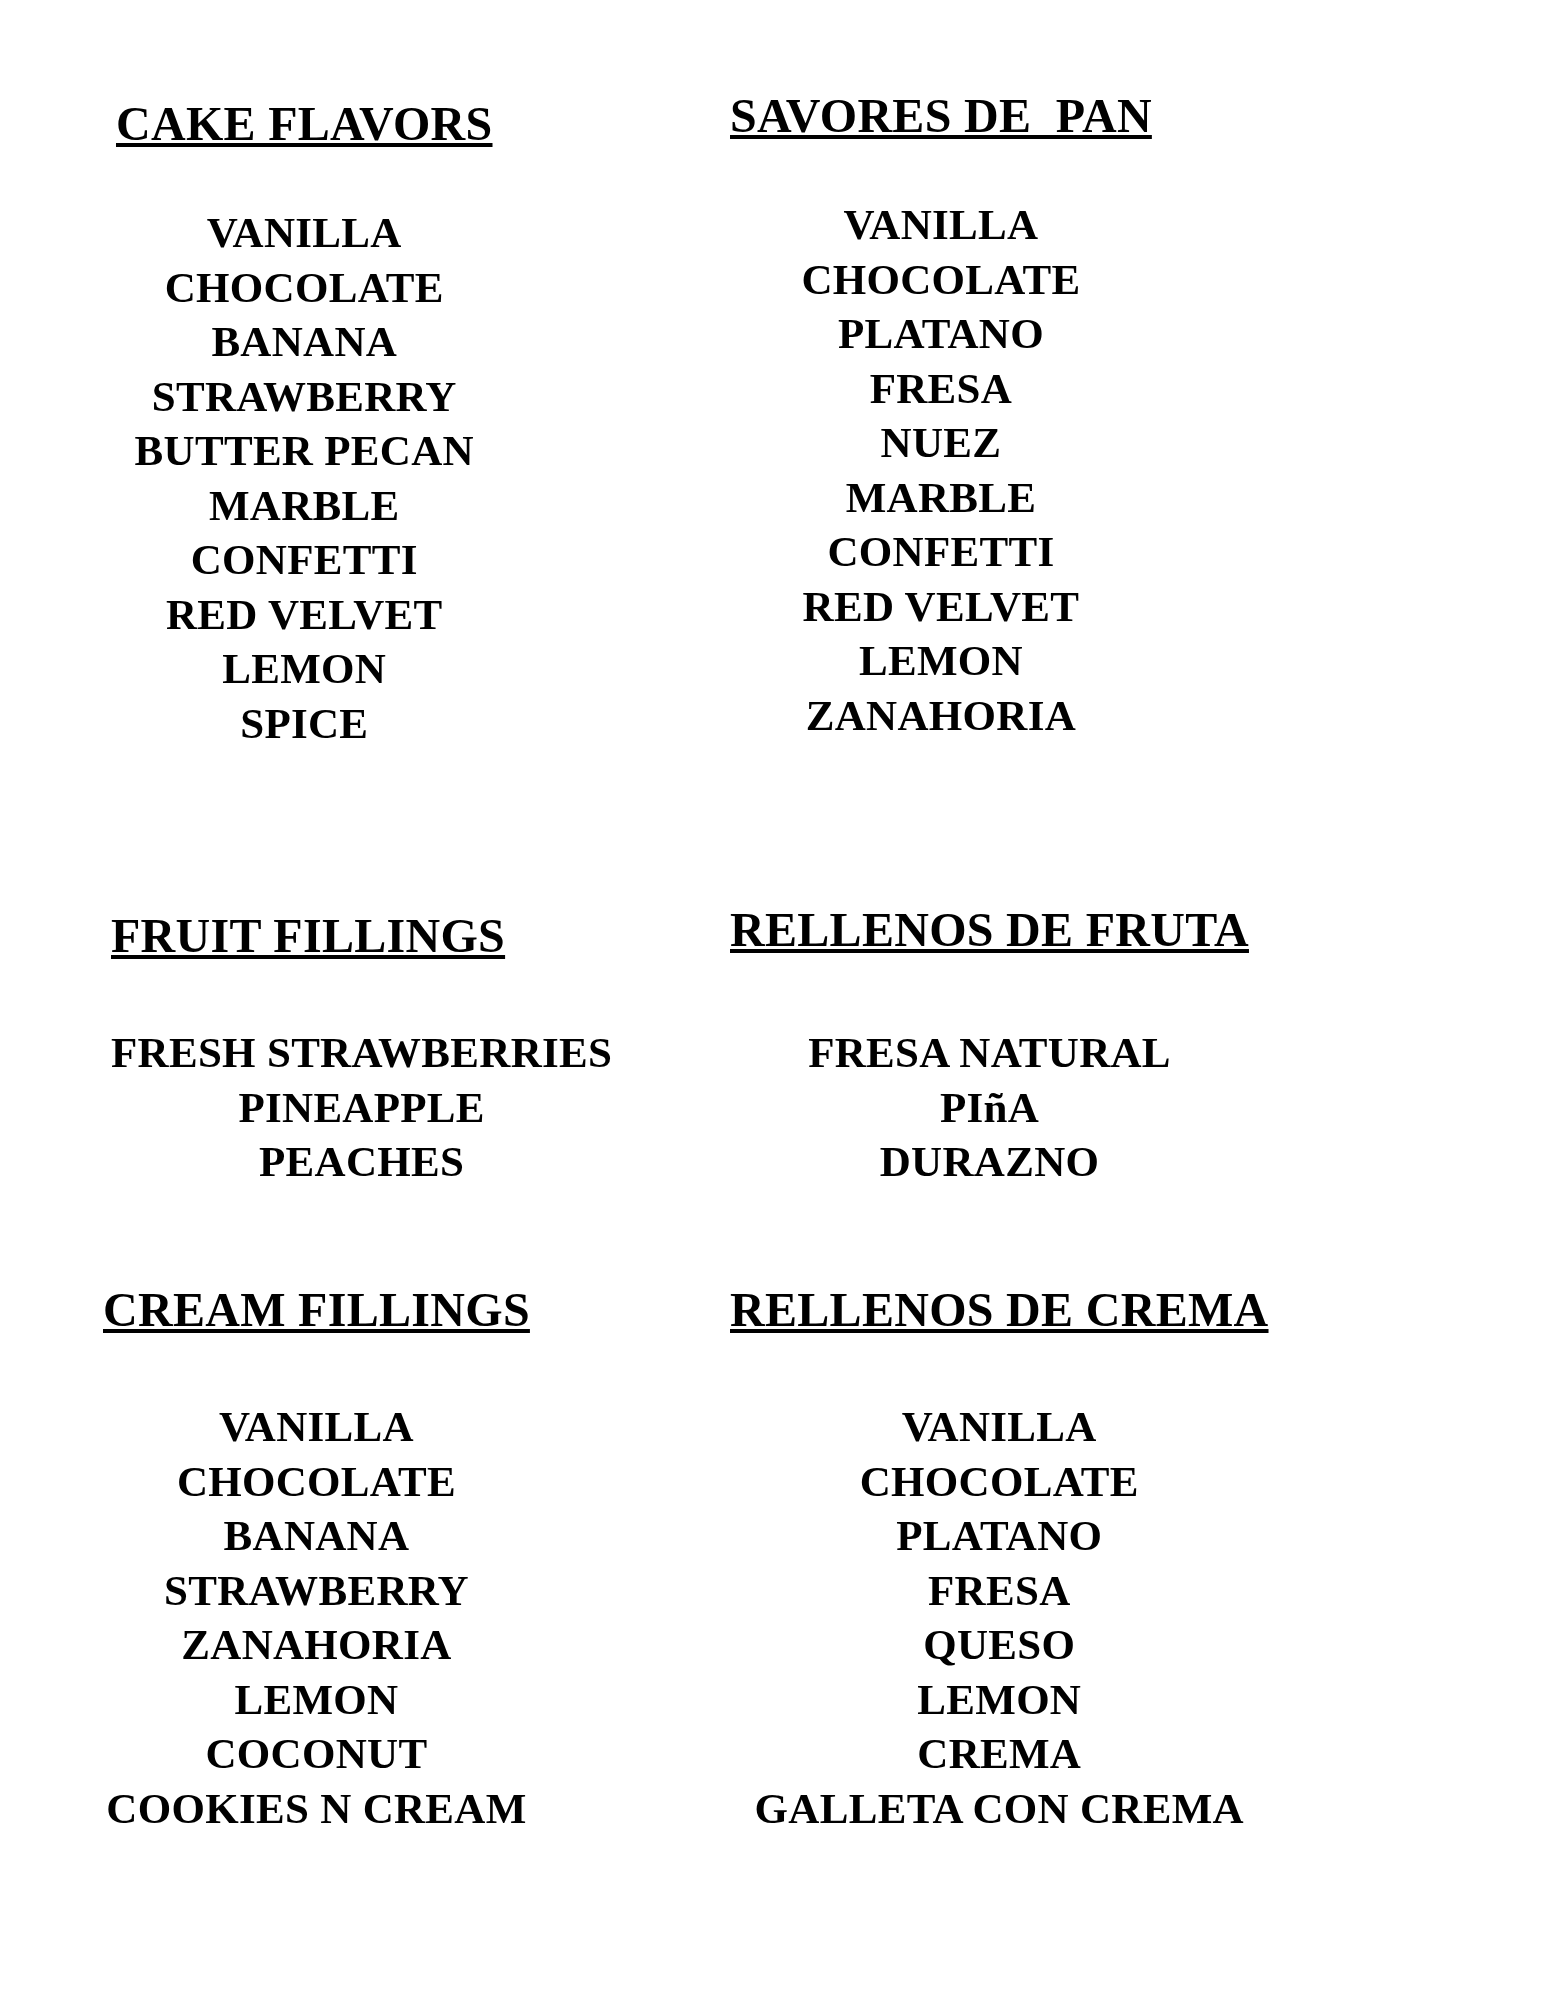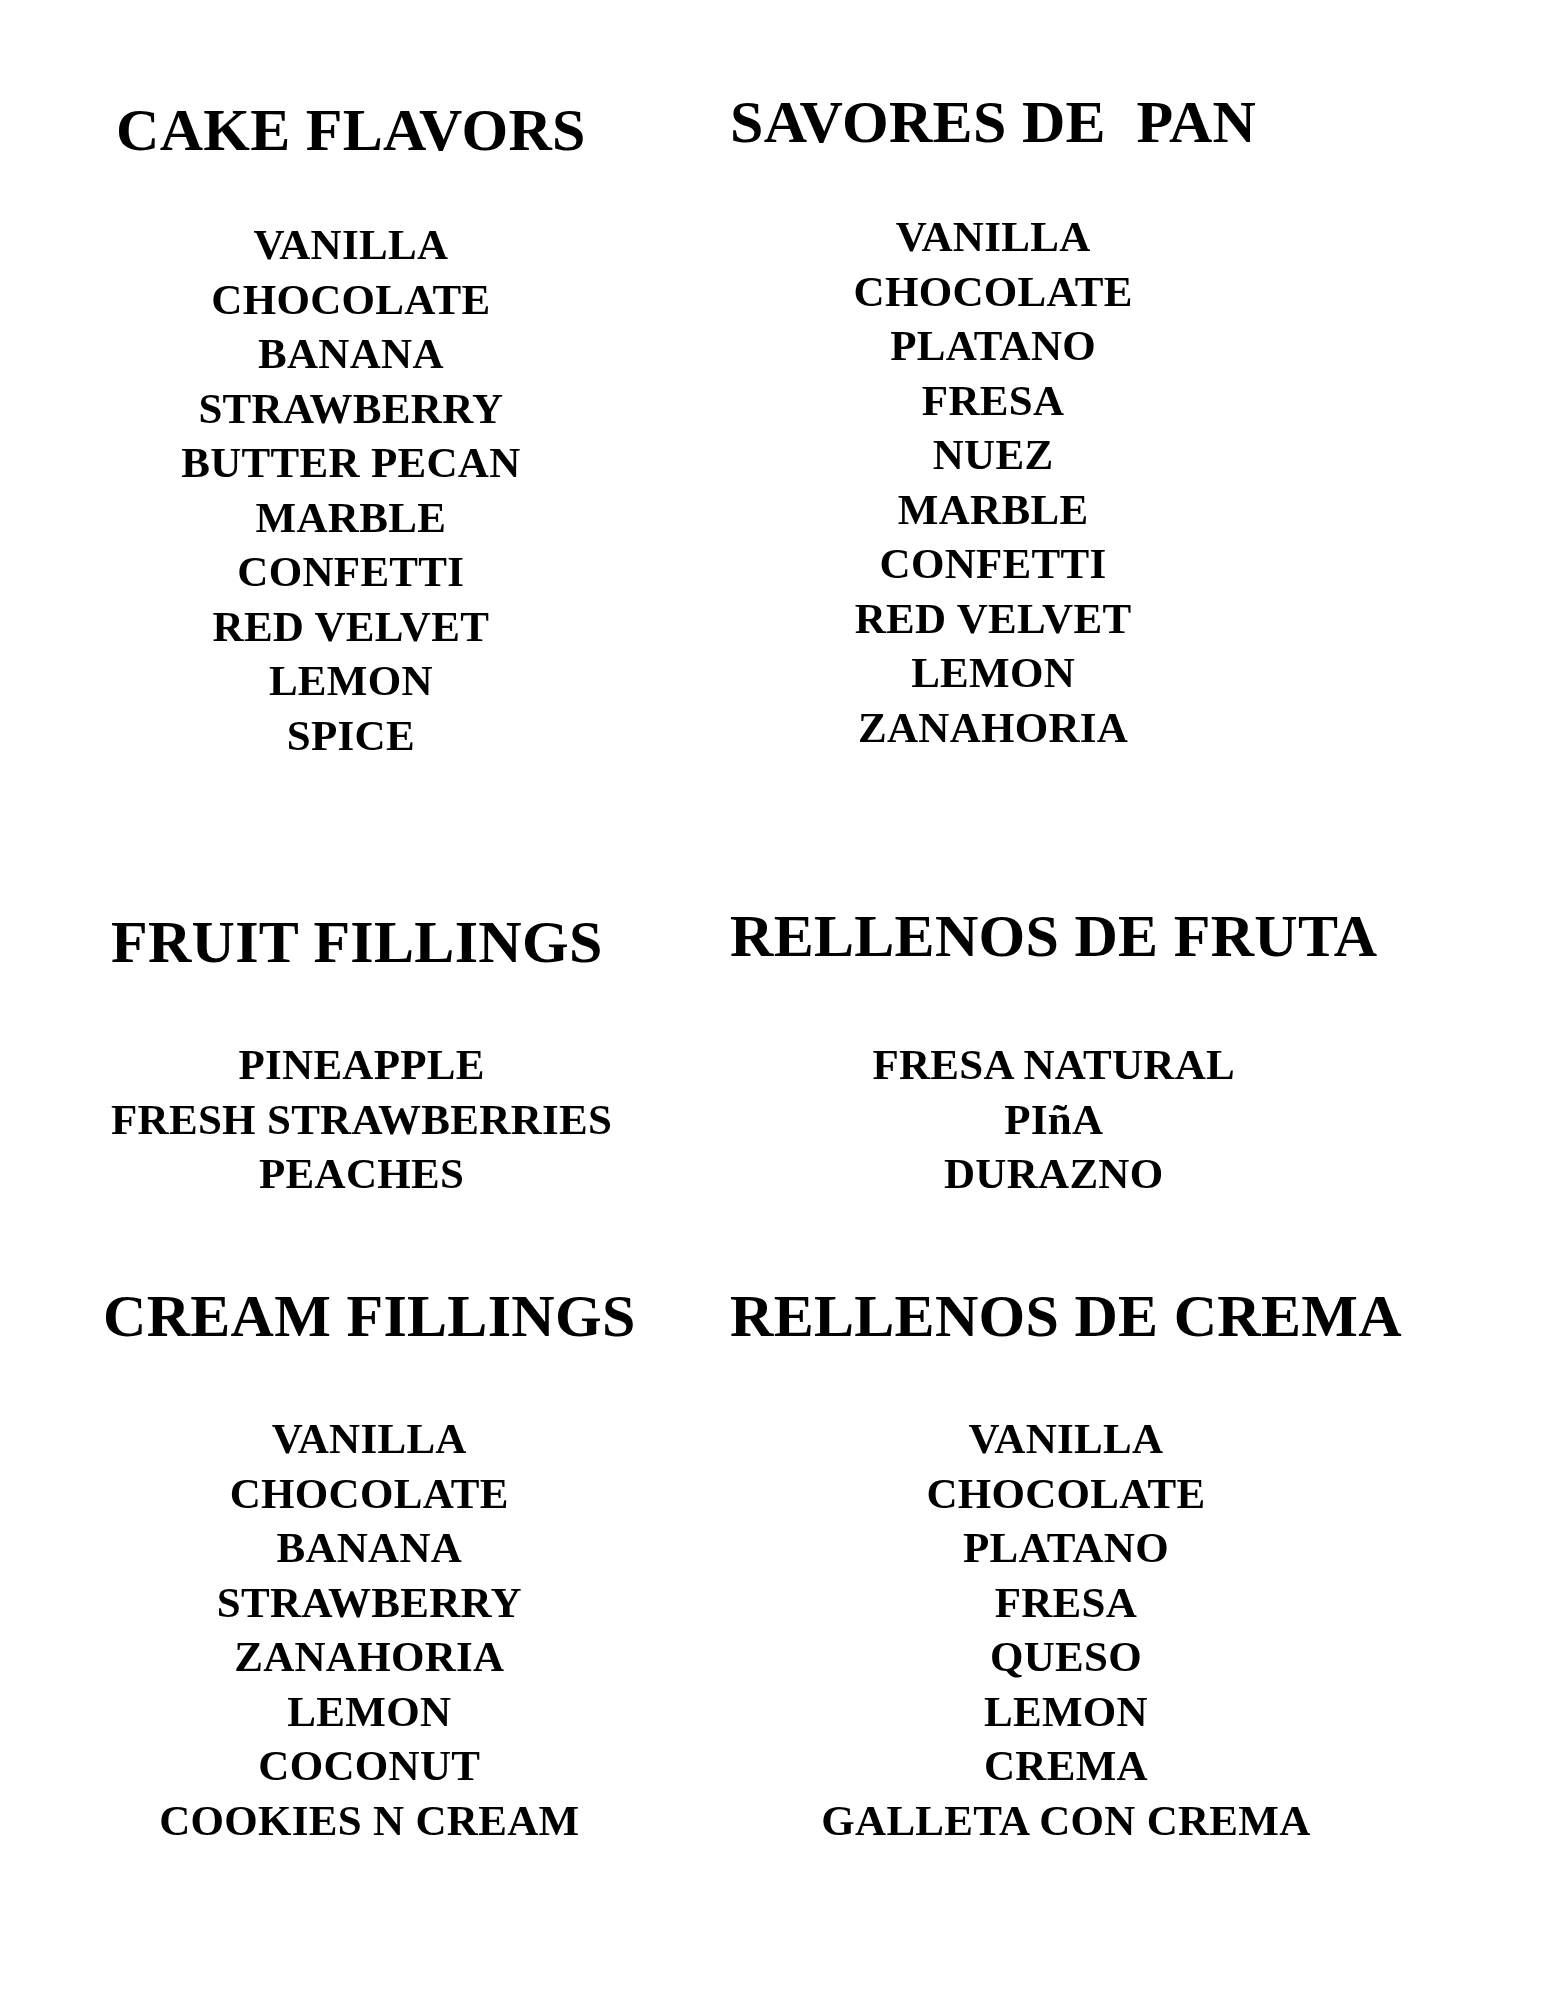--- a/index.html
+++ b/index.html
@@ -3,22 +3,22 @@
   <meta charset="utf-8">
   <style>
     html, body { margin: 0; padding: 0; background: #ffffff; }
     body {
       width: 1545px; height: 2000px; position: relative; overflow: hidden;
       font-family: "Liberation Serif", "DejaVu Serif", serif;
       color: #000000; font-weight: bold;
     }
     .section { position: absolute; }
     .title {
-      font-size: 60px; line-height: 1; margin: 0; font-weight: bold;
-      white-space: nowrap; letter-spacing: 0.3px;
+      font-size: 48px; line-height: 1; margin: 0; font-weight: bold;
+      white-space: nowrap; letter-spacing: 0.3px; text-decoration: underline;
     }
     .list { list-style: none; margin: 0; padding: 0; }
     .list li {
       font-size: 43px; line-height: 54.5px; white-space: nowrap; letter-spacing: 0.3px; text-align: center;
     }
   </style>
 </head>
 <body>
 
 <div class="section" style="left:116px; top:100px;">
@@ -49,22 +49,22 @@
     <li>CONFETTI</li>
     <li>RED VELVET</li>
     <li>LEMON</li>
     <li>ZANAHORIA</li>
   </ul>
 </div>
 
 <div class="section" style="left:103px; top:912px;margin-left:8px;">
   <h1 class="title">FRUIT FILLINGS</h1>
   <ul class="list" style="margin-top:66px;">
+    <li>FRESH STRAWBERRIES</li>
     <li>PINEAPPLE</li>
-    <li>FRESH STRAWBERRIES</li>
     <li>PEACHES</li>
   </ul>
 </div>
 
 <div class="section" style="left:730px; top:906px;">
   <h1 class="title">RELLENOS DE FRUTA</h1>
   <ul class="list" style="margin-top:72px;">
     <li>FRESA NATURAL</li>
     <li>PIñA</li>
     <li>DURAZNO</li>

